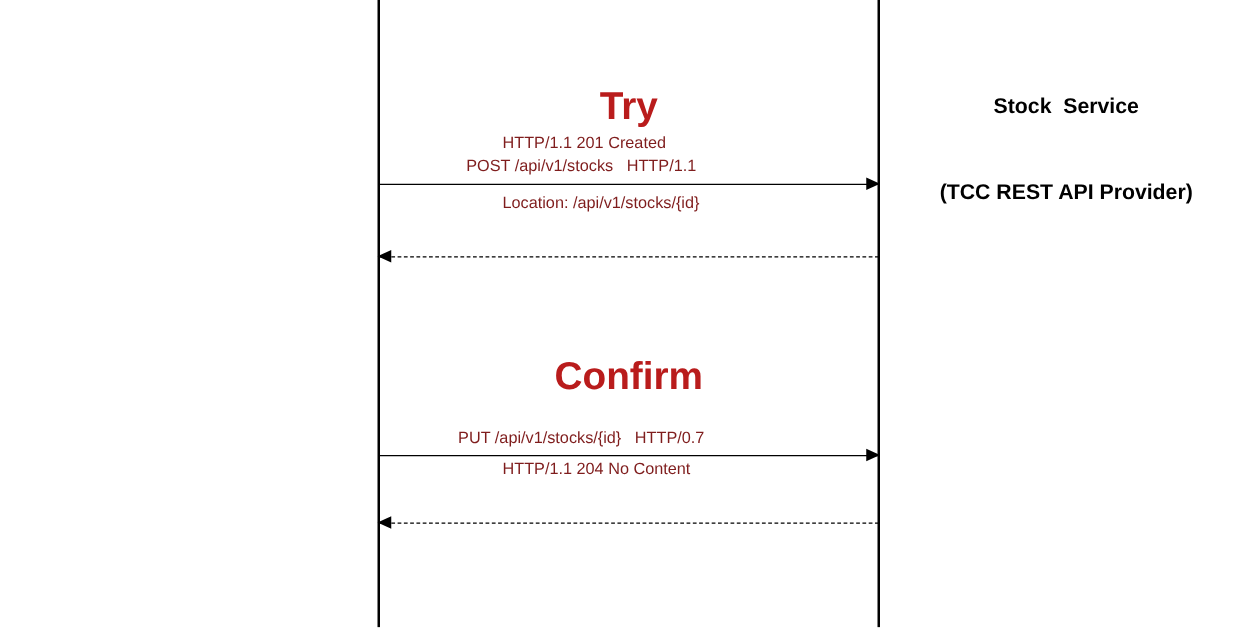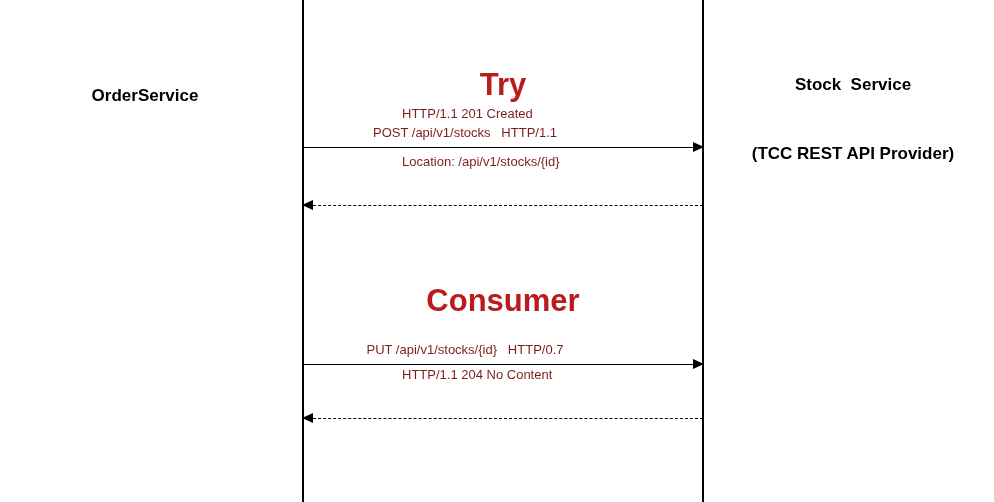--- a/index.html
+++ b/index.html
@@ -137,31 +137,30 @@
 </style>
 </head>
 <body>
 
 <div id="canvas">
 
   <div id="lifeline-consumer" class="lifeline"></div>
   <div id="lifeline-provider" class="lifeline"></div>
 
   <div id="participant-consumer" class="participant">
-    <span class="p-name">OrderService</span>
   </div>
 
   <div id="participant-provider" class="participant">
     <span class="p-name">Stock  Service</span>
     <span class="p-role">(TCC REST API Provider)</span>
   </div>
 
   <div id="phase-title-try" class="phase-title">Try</div>
 
-  <div id="phase-title-confirm" class="phase-title">Consumer</div>
+  <div id="phase-title-confirm" class="phase-title">Confirm</div>
 
   <div id="message-try-request" class="message">
     <div class="msg-label centered">POST /api/v1/stocks   HTTP/1.1</div>
     <div class="shaft"></div>
     <div class="arrowhead right"></div>
   </div>
 
   <div id="message-try-response" class="message">
     <div class="msg-label leftal">
       <span class="line">HTTP/1.1 201 Created</span>

